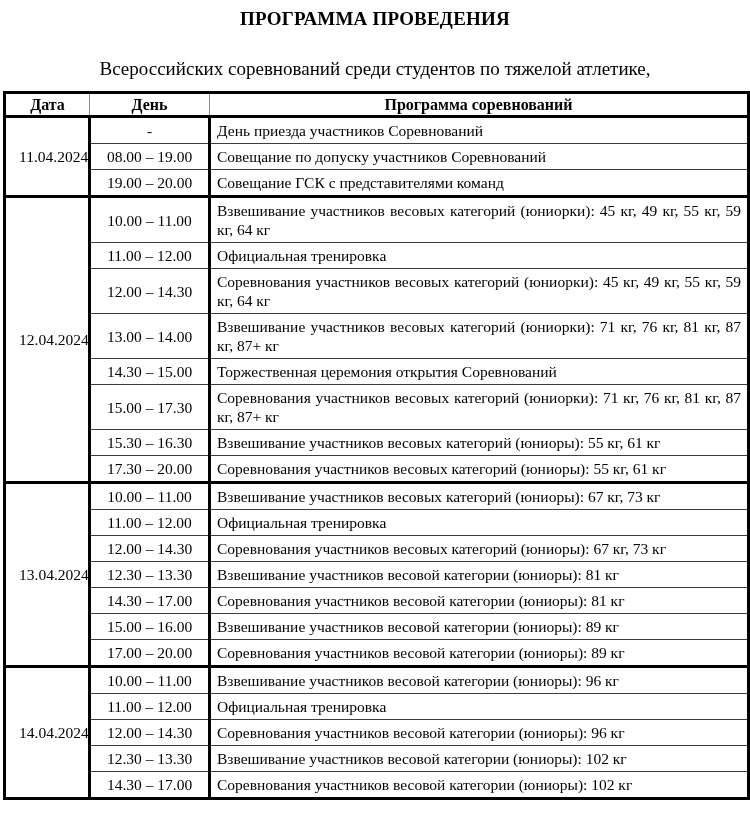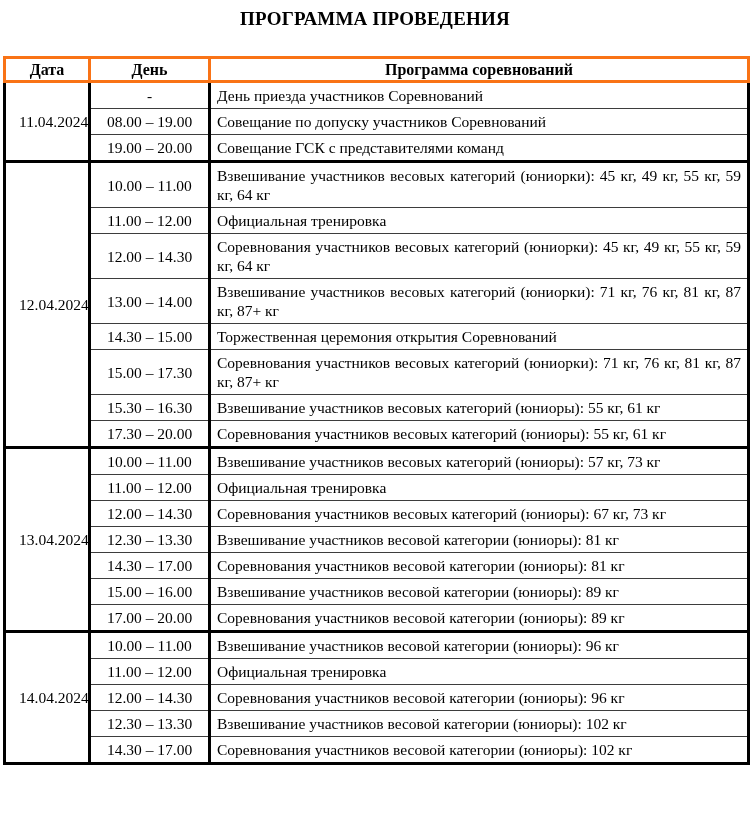--- a/index.html
+++ b/index.html
@@ -28,21 +28,21 @@
     margin: 9px 3px 0 3px;
     width: 744px;
     border-collapse: collapse;
     table-layout: fixed;
     border: 3px solid #000;
   }
   col.c-date { width: 85px; }
   col.c-time { width: 120px; }
   col.c-event { width: 539px; }
   th {
-    border: 3px solid #f97316;
+    border: 1px solid #f97316;
     font-size: 16px;
     font-weight: bold;
     text-align: center;
     padding: 1px 2px;
     line-height: 19px;
   }
   td {
     font-size: 15.5px;
     line-height: 19px;
     padding: 3px 6px;
@@ -61,20 +61,21 @@
   td.event-cell { text-align: justify; }
 </style>
 </head>
 <body>
 
 <div class="page">
 
   <div class="doc-title">ПРОГРАММА ПРОВЕДЕНИЯ</div>
 
   <div class="doc-subtitle">
+    <div>Всероссийских соревнований среди студентов по тяжелой атлетике,</div>
   </div>
 
   <table class="schedule">
     <colgroup>
       <col class="c-date">
       <col class="c-time">
       <col class="c-event">
     </colgroup>
     <thead>
       <tr>
@@ -126,21 +127,21 @@
           <td class="time-cell">15.30 – 16.30</td>
           <td class="event-cell">Взвешивание участников весовых категорий (юниоры): 55 кг, 61 кг</td>
         </tr>
         <tr>
           <td class="time-cell">17.30 – 20.00</td>
           <td class="event-cell">Соревнования участников весовых категорий (юниоры): 55 кг, 61 кг</td>
         </tr>
         <tr class="group-start">
           <td class="date-cell" rowspan="7">13.04.2024</td>
           <td class="time-cell">10.00 – 11.00</td>
-          <td class="event-cell">Взвешивание участников весовых категорий (юниоры): 57 кг, 73 кг</td>
+          <td class="event-cell">Взвешивание участников весовых категорий (юниоры): 67 кг, 73 кг</td>
         </tr>
         <tr>
           <td class="time-cell">11.00 – 12.00</td>
           <td class="event-cell">Официальная тренировка</td>
         </tr>
         <tr>
           <td class="time-cell">12.00 – 14.30</td>
           <td class="event-cell">Соревнования участников весовых категорий (юниоры): 67 кг, 73 кг</td>
         </tr>
         <tr>

